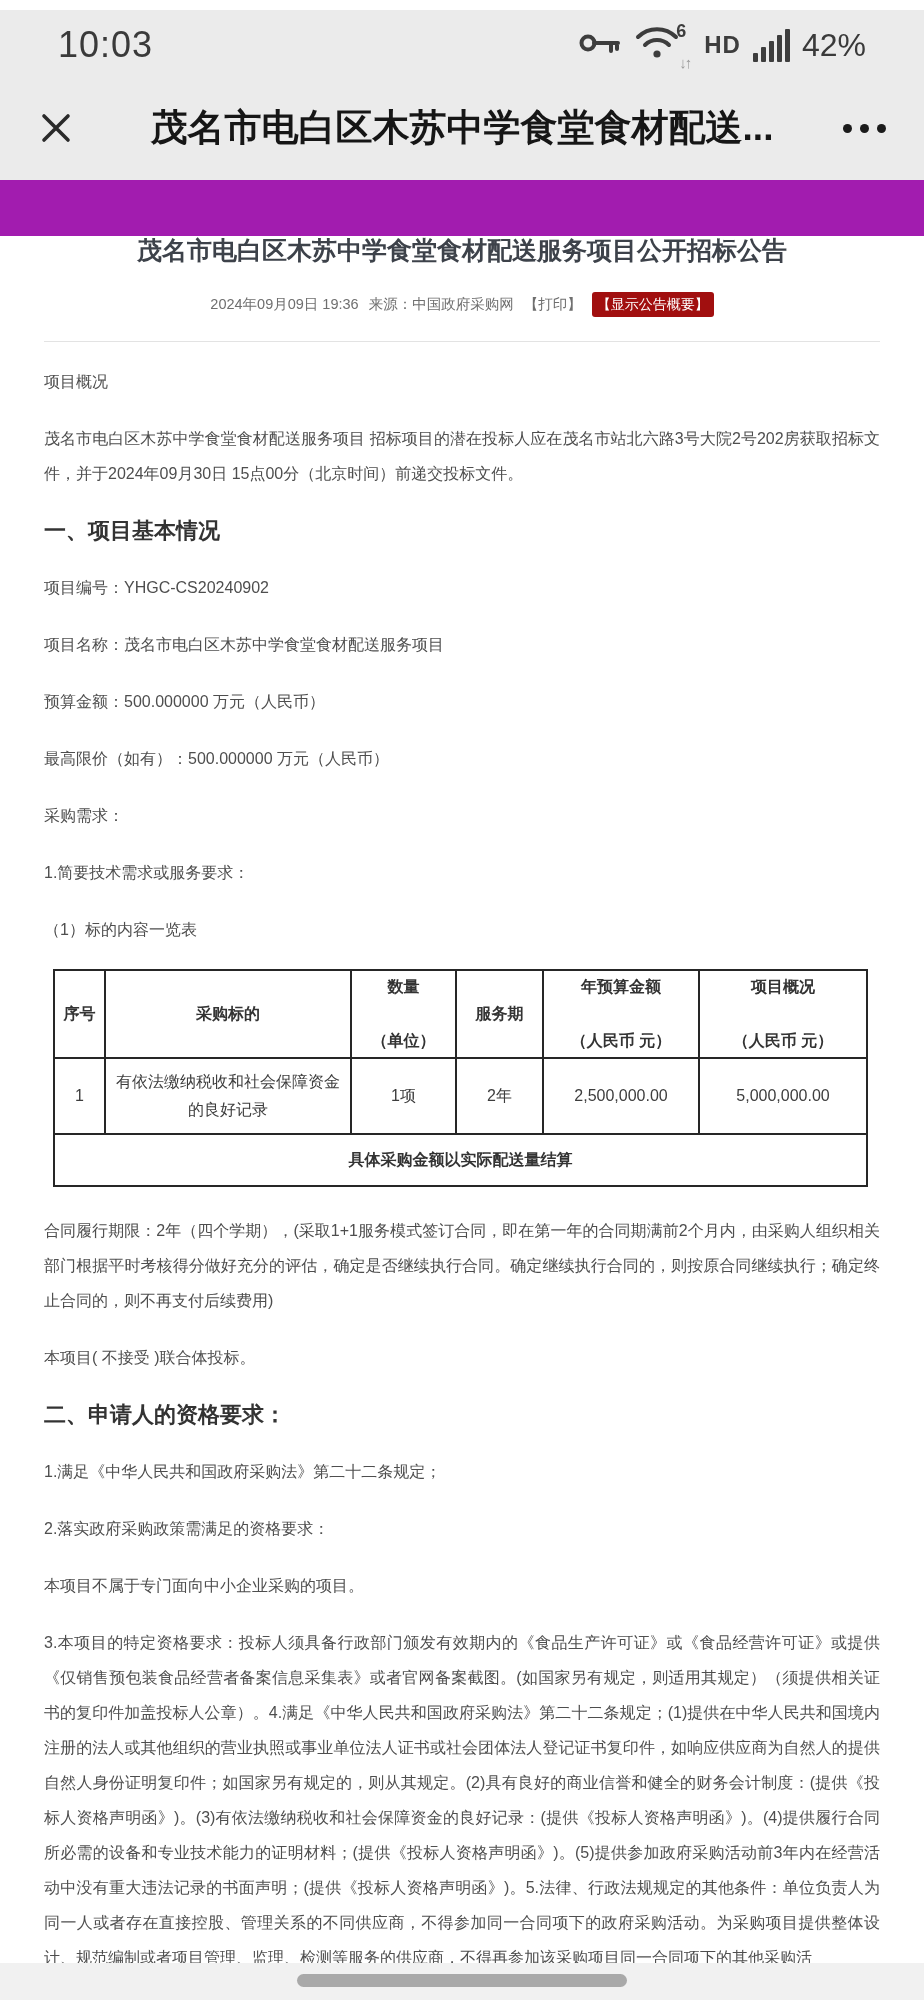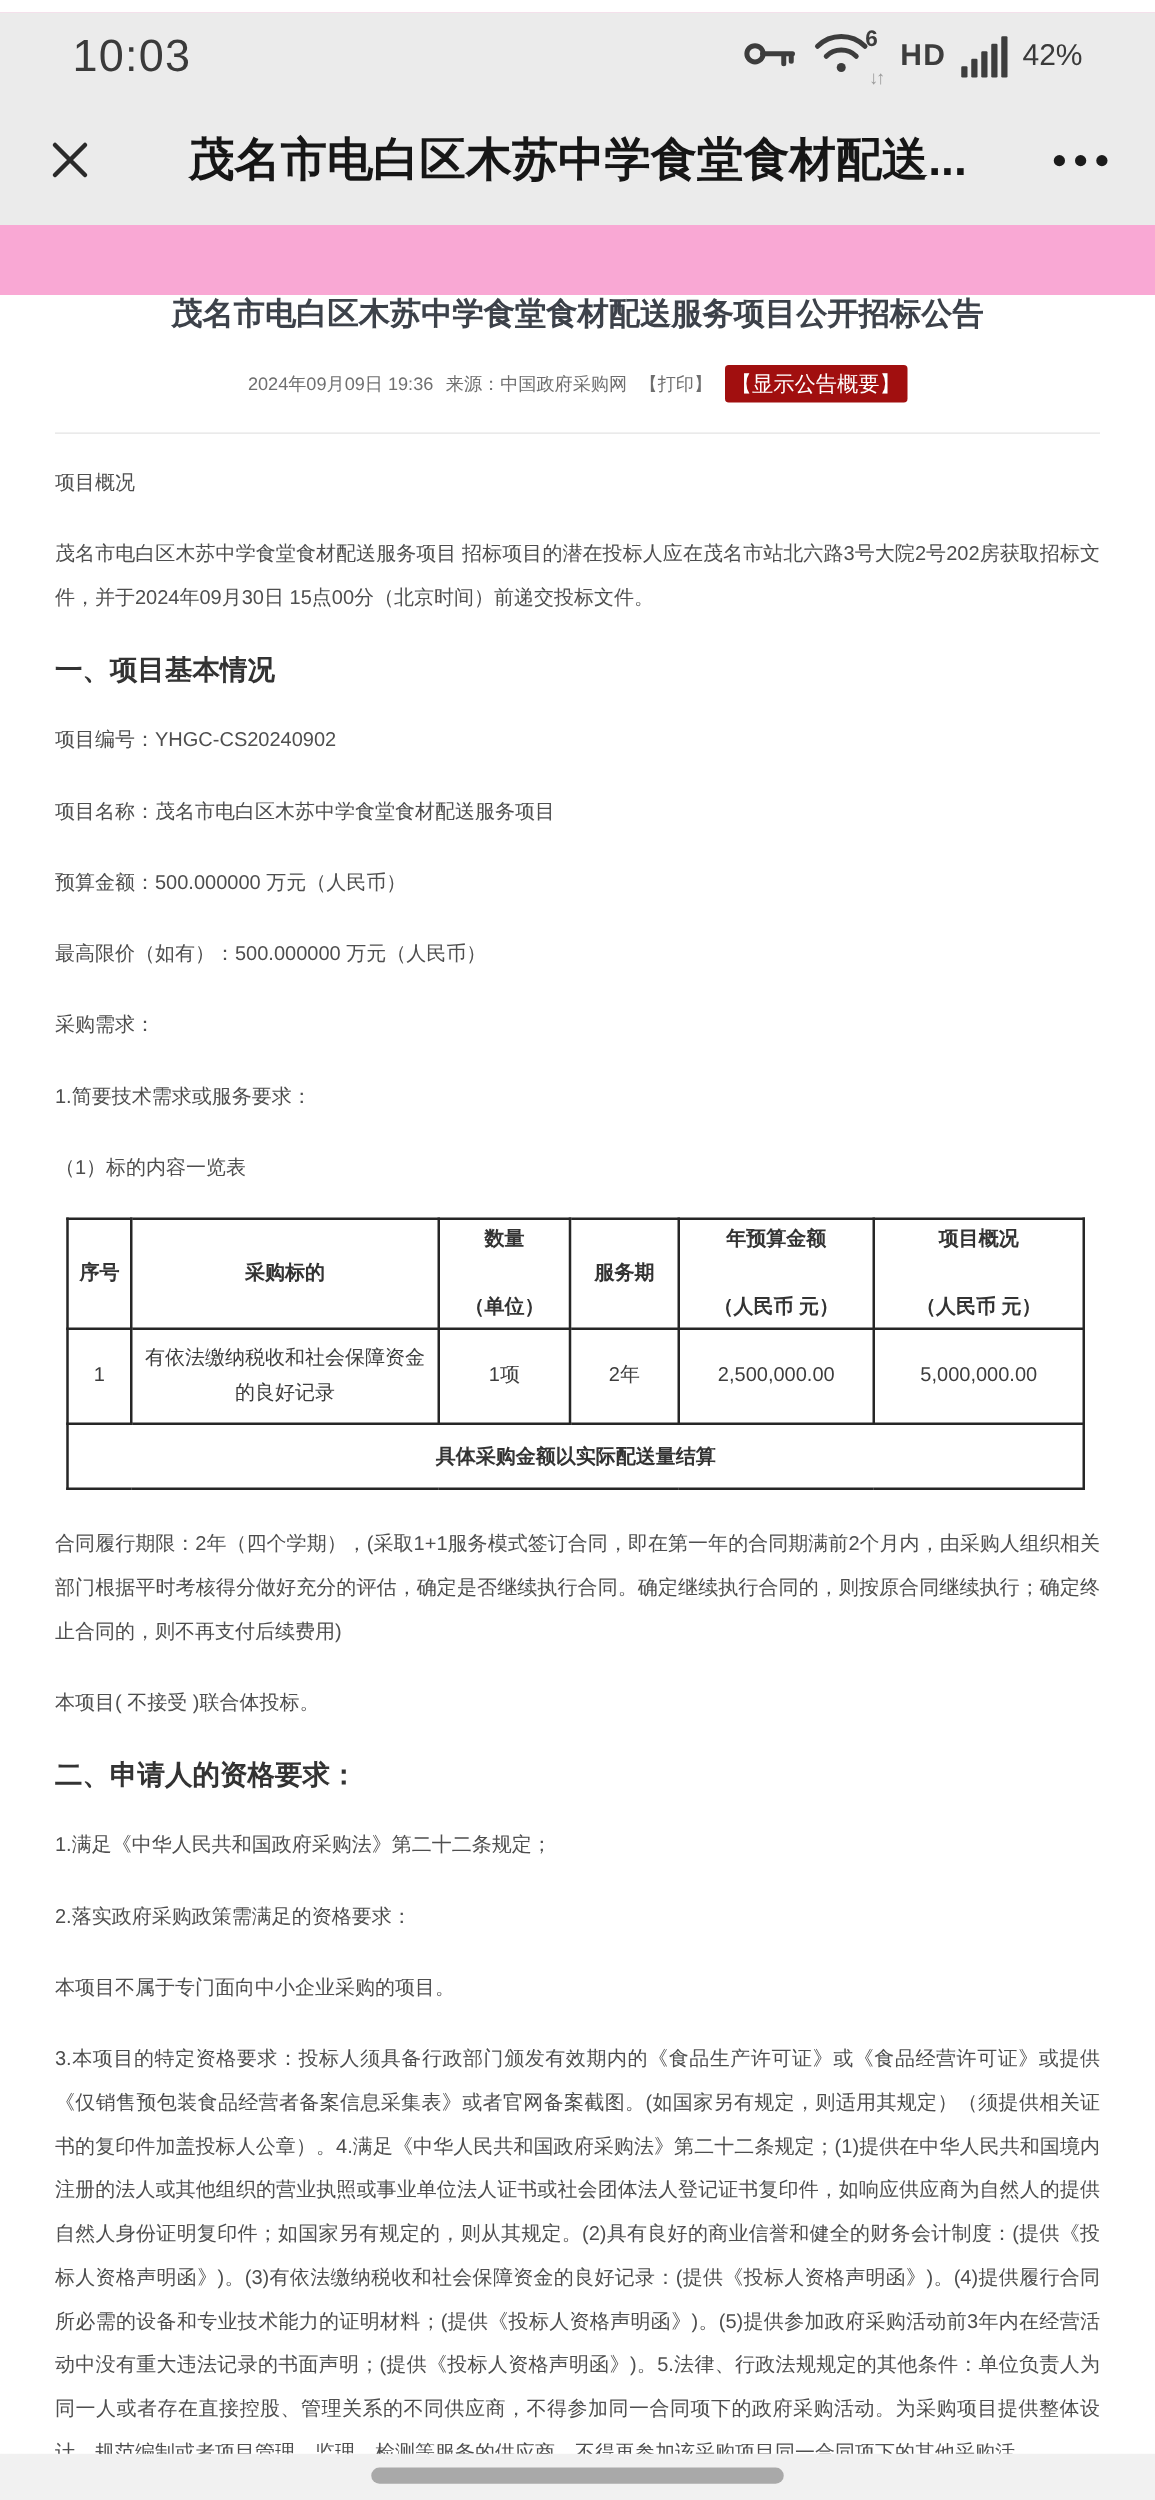--- a/index.html
+++ b/index.html
@@ -1,37 +1,37 @@
 <!DOCTYPE html>
 <html><head>
 <meta charset="utf-8">
 <style>
   * { margin:0; padding:0; box-sizing:border-box; }
   html,body { background:#ffffff; }
   body { font-family:"Liberation Sans","DejaVu Sans",sans-serif; }
   .phone {
     position:relative; width:924px; height:2000px; margin:0 auto;
-    background:#f9a8d4; overflow:hidden;
+    background:#a21caf; overflow:hidden;
   }
   
   .corner-strip { height:10px; background:#ffffff; }
   .chrome { background:#ebebeb; }
   .status-bar {
     height:66px; display:flex; align-items:center;
     padding:4px 22px 0 58px; color:#3d3d3d;
   }
   .time { font-size:36px; color:#3a3a3a; letter-spacing:1px; }
   .status-right { margin-left:auto; display:flex; align-items:center; gap:12px; }
   .wifi-wrap { position:relative; width:58px; height:44px; }
   .wifi-gen { position:absolute; top:-2px; right:6px; font-size:18px; font-weight:bold; color:#3d3d3d; }
   .wifi-arrows { position:absolute; bottom:-4px; right:2px; font-size:15px; color:#9b9b9b; letter-spacing:-2px; }
   .hd-label { font-size:24px; font-weight:bold; color:#3d3d3d; letter-spacing:1px; }
   .signal { display:flex; align-items:flex-end; gap:3px; height:34px; }
   .signal i { display:block; width:5px; background:#3d3d3d; border-radius:1px; }
-  .battery-pct { font-size:24px; color:#3a3a3a; }
+  .battery-pct { font-size:32px; color:#3a3a3a; }
   .battery { position:relative; width:22px; height:36px; margin-left:2px; }
   .battery .cap { width:10px; height:4px; background:#8f8f8f; border-radius:2px 2px 0 0; margin:0 auto; }
   .battery .body { position:relative; width:22px; height:32px; background:#b4b4b4; border-radius:5px; overflow:hidden; }
   .battery .fill { position:absolute; left:0; right:0; bottom:0; height:42%; background:#3a3a3a; }
   .nav-bar {
     height:104px; display:flex; align-items:center; position:relative;
     padding:0 36px;
   }
   .close-btn { width:40px; height:40px; display:flex; align-items:center; justify-content:center; cursor:pointer; }
   .nav-title {
@@ -46,21 +46,21 @@
   .article-title {
     margin-top:56px; text-align:center;
     font-size:25px; line-height:34px; font-weight:bold; color:#3d424a;font-family:Liberation Mono, monospace;
   }
   .meta {
     margin-top:22px; font-size:14.5px; color:#6f6f6f;
     display:flex; justify-content:center; align-items:center; gap:10px; white-space:nowrap;
   }
   .meta-badge {
     display:inline-block; background:#a10f0f; color:#ffffff;
-    font-size:17px; padding:4px 5px 3px; border-radius:3px; cursor:pointer;
+    font-size:14px; padding:4px 5px 3px; border-radius:3px; cursor:pointer;
   }
   .meta-print { cursor:pointer; color:#6f6f6f; }
   .divider { border:none; border-top:1px solid #e3e3e3; margin-top:24px; margin-bottom:14px; }
   .para { font-size:16px; line-height:35px; color:#4e4e4e; margin:22px 0; text-align:justify; }
   .para.bold { font-weight:bold; color:#333333; font-size:22px; }
   
   table.tender {
     border-collapse:collapse; width:813px; margin:4px 0 26px 9px;
     font-size:16px; color:#3d3d3d; table-layout:fixed;
   }

